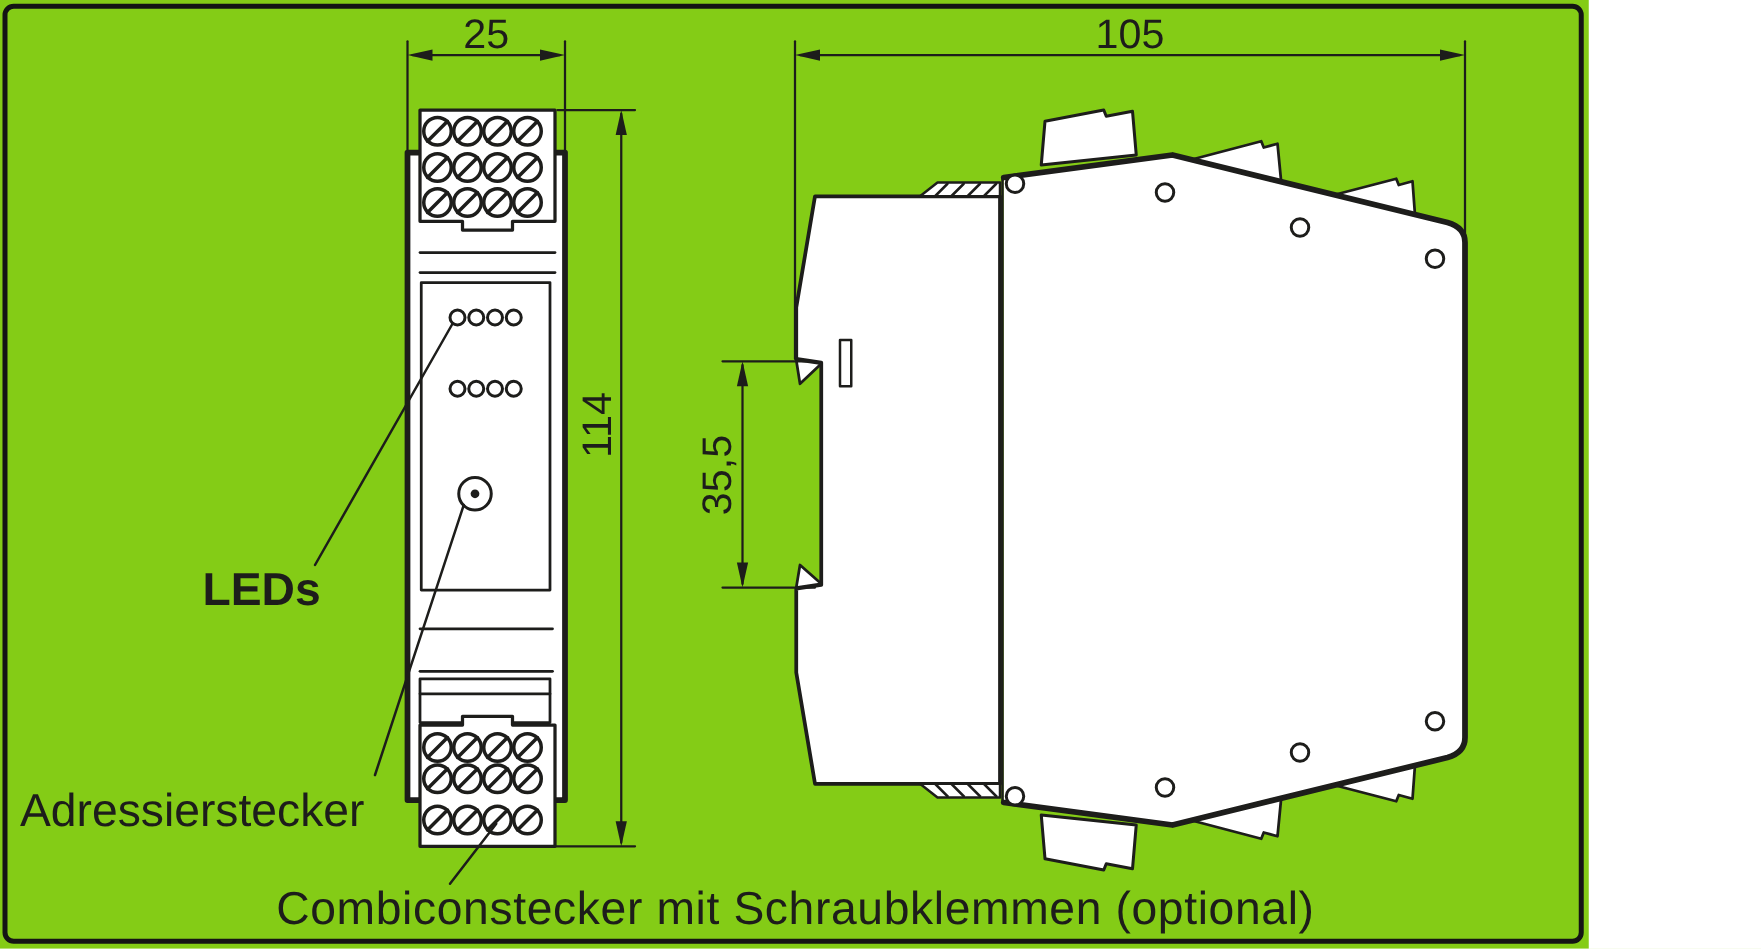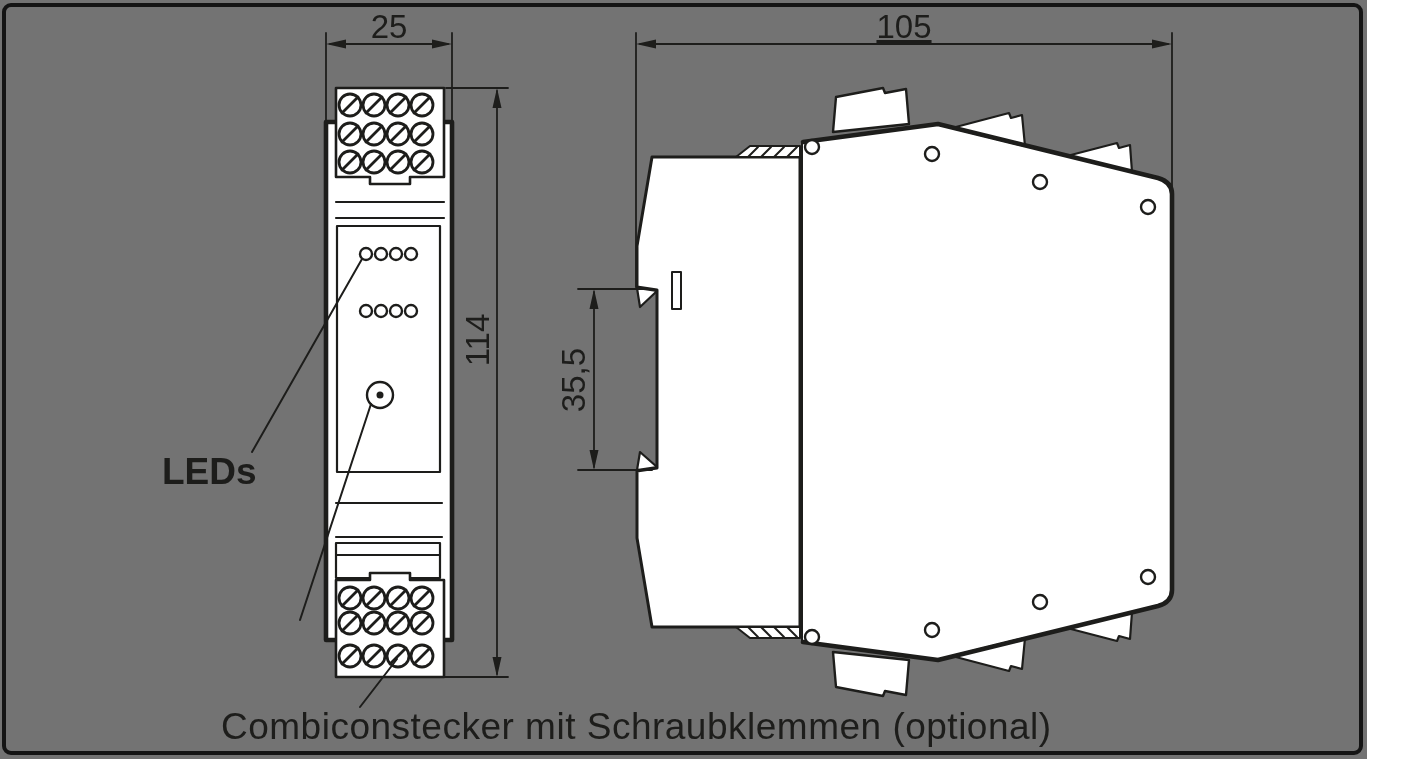--- a/index.html
+++ b/index.html
@@ -1,19 +1,19 @@
 <!DOCTYPE html>
 <html><head>
 <meta charset="utf-8">
 <style>
   html,body{margin:0;padding:0;background:#ffffff;}
   #stage{
     position:relative;
-    width:1367px;height:759px;
-    background:#737373;
+    width:1271px;height:759px;
+    background:#84cc16;
     font-family:"Liberation Sans", sans-serif;
     color:#1d1d1b;
     overflow:hidden;
   }
   .frame{
     position:absolute;
     left:2px;top:3px;right:4px;bottom:4px;
     border:4px solid #141414;
     border-radius:9px;
     pointer-events:none;
@@ -225,25 +225,26 @@
       </g>
       <g fill="#1d1d1b" stroke="none">
         <polygon points="594,289 589.5,309 598.5,309"></polygon>
         <polygon points="594,470 589.5,450 598.5,450"></polygon>
       </g>
     </g>
   </svg>
 
   <div class="lbl dim ctr" style="left:326px;top:10px;width:126px;">25</div>
 
-  <div class="lbl dim ctr" style="left:636px;top:10px;width:536px;text-decoration:underline;">105</div>
+  <div class="lbl dim ctr" style="left:636px;top:10px;width:536px;">105</div>
 
   <div class="lbl dim rot" style="left:418px;top:322px;">114</div>
 
   <div class="lbl dim rot" style="left:514px;top:362px;">35,5</div>
 
   <div class="lbl ann" style="left:162px;top:453px;font-weight:bold;">LEDs</div>
 
+  <div class="lbl ann" style="left:16px;top:630px;">Adressierstecker</div>
 
   <div class="lbl ann" style="left:221px;top:708px;letter-spacing:0.5px;">Combiconstecker mit Schraubklemmen (optional)</div>
 
   <div class="frame"></div>
 </div>
 
 </body></html>

